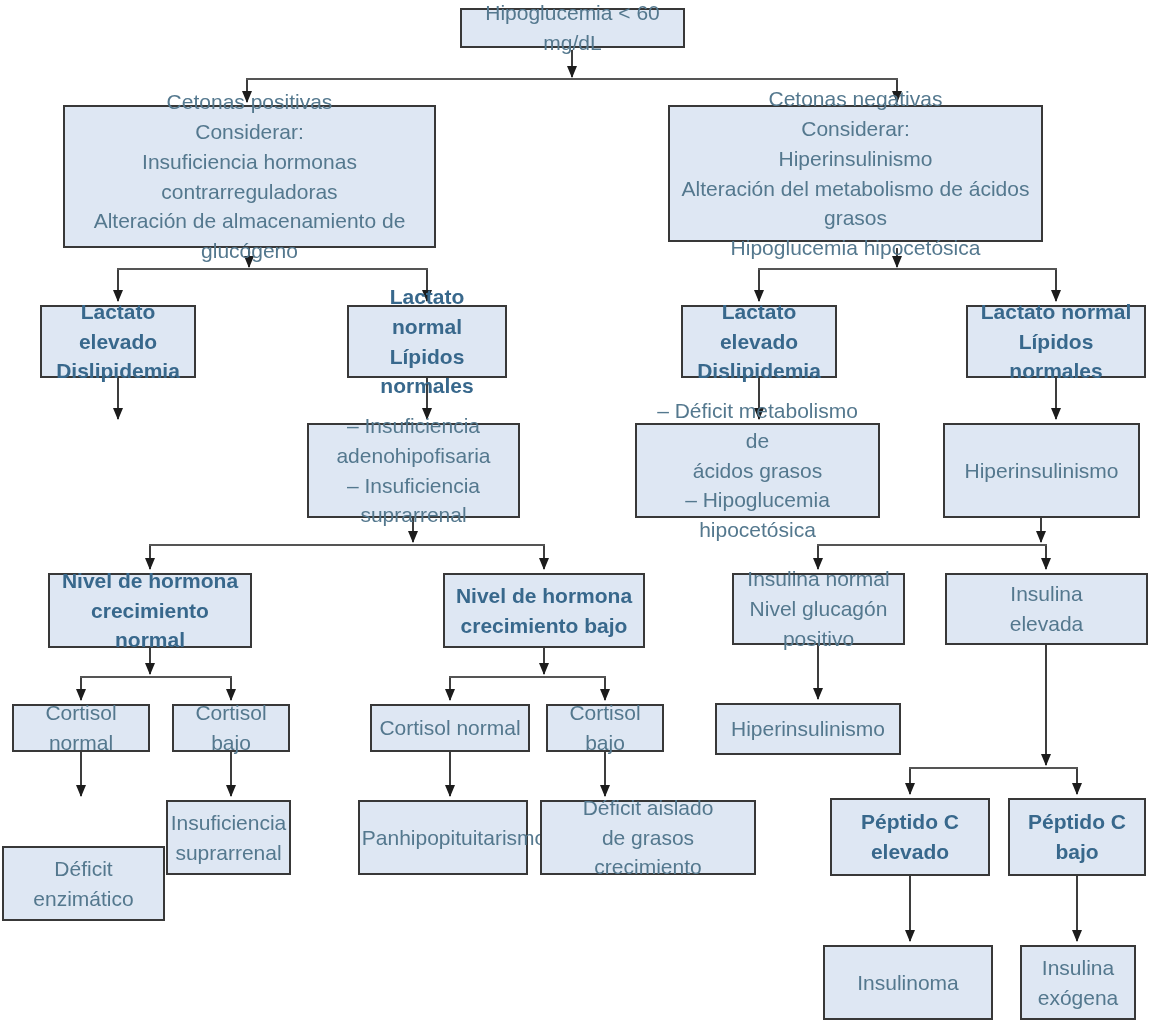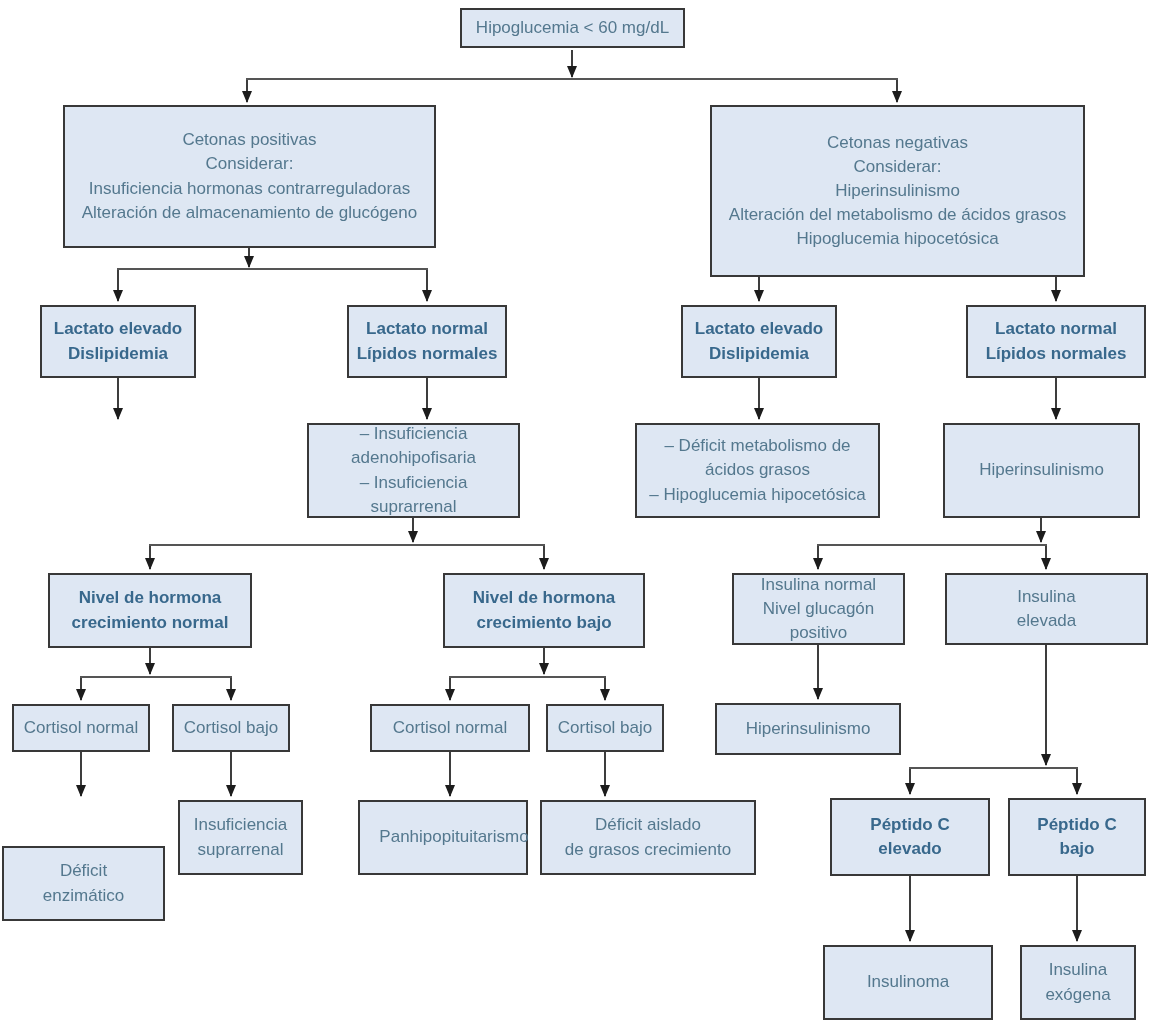--- a/index.html
+++ b/index.html
@@ -10,21 +10,21 @@
   }
   svg.connectors { position:absolute; left:0; top:0; width:1150px; height:1024px; }
   svg.connectors path.edge { stroke:var(--line,#1c1c1c); stroke-width:1.7; fill:none; }
   .node {
     position:absolute; box-sizing:border-box;
     background:var(--box-fill,#dee7f3);
     border:2px solid var(--box-border,#383838);
     color:var(--text-normal,#54788e);
     display:flex; align-items:center; justify-content:center;
     text-align:center; white-space:pre-line;
-    font-size:17px; line-height:1.42; padding:2px 6px;
+    font-size:21px; line-height:1.42; padding:2px 6px;
   }
   .node.bold { font-weight:bold; color:var(--text-bold,#38688c); }
 </style>
 </head>
 <body>
 
 <div class="canvas">
 
   <svg class="connectors" viewBox="0 0 1150 1024" xmlns="http://www.w3.org/2000/svg">
     <defs>
@@ -112,21 +112,21 @@
       <path class="edge" d="M1077,876 V941" marker-end="url(#ah)"></path>
     </g>
   </svg>
 
   <div class="node" style="left:460px; top:8px;  width:225px; height:40px;">Hipoglucemia &lt; 60 mg/dL</div>
 
   <div class="node" style="left:63px;  top:105px; width:373px; height:143px;">Cetonas positivas
 Considerar:
 Insuficiencia hormonas contrarreguladoras
 Alteración de almacenamiento de glucógeno</div>
-  <div class="node" style="left:710px; top:105px; width:375px; height:172px;">Cetonas negativas
+  <div class="node" style="left:668px; top:105px; width:375px; height:137px;">Cetonas negativas
 Considerar:
 Hiperinsulinismo
 Alteración del metabolismo de ácidos grasos
 Hipoglucemia hipocetósica</div>
 
   <div class="node bold" style="left:40px;  top:305px; width:156px; height:73px;">Lactato elevado
 Dislipidemia</div>
   <div class="node bold" style="left:347px; top:305px; width:160px; height:73px;">Lactato normal
 Lípidos normales</div>
   <div class="node bold" style="left:681px; top:305px; width:156px; height:73px;">Lactato elevado
@@ -152,21 +152,21 @@
 elevada</div>
 
   <div class="node" style="left:12px;  top:704px; width:138px; height:48px;">Cortisol normal</div>
   <div class="node" style="left:172px; top:704px; width:118px; height:48px;">Cortisol bajo</div>
   <div class="node" style="left:370px; top:704px; width:160px; height:48px;">Cortisol normal</div>
   <div class="node" style="left:546px; top:704px; width:118px; height:48px;">Cortisol bajo</div>
   <div class="node" style="left:715px; top:703px; width:186px; height:52px;">Hiperinsulinismo</div>
 
   <div class="node" style="left:2px;   top:846px; width:163px; height:75px;">Déficit
 enzimático</div>
-  <div class="node" style="left:178px; top:800px; width:125px; height:75px;">Insuficiencia
+  <div class="node" style="left:166px; top:800px; width:125px; height:75px;">Insuficiencia
 suprarrenal</div>
   <div class="node" style="left:358px; top:800px; width:170px; height:75px;padding-left:28px;">Panhipopituitarismo</div>
   <div class="node" style="left:540px; top:800px; width:216px; height:75px;">Déficit aislado
 de grasos crecimiento</div>
   <div class="node bold" style="left:830px;  top:798px; width:160px; height:78px;">Péptido C
 elevado</div>
   <div class="node bold" style="left:1008px; top:798px; width:138px; height:78px;">Péptido C
 bajo</div>
 
   <div class="node" style="left:823px;  top:945px; width:170px; height:75px;">Insulinoma</div>

